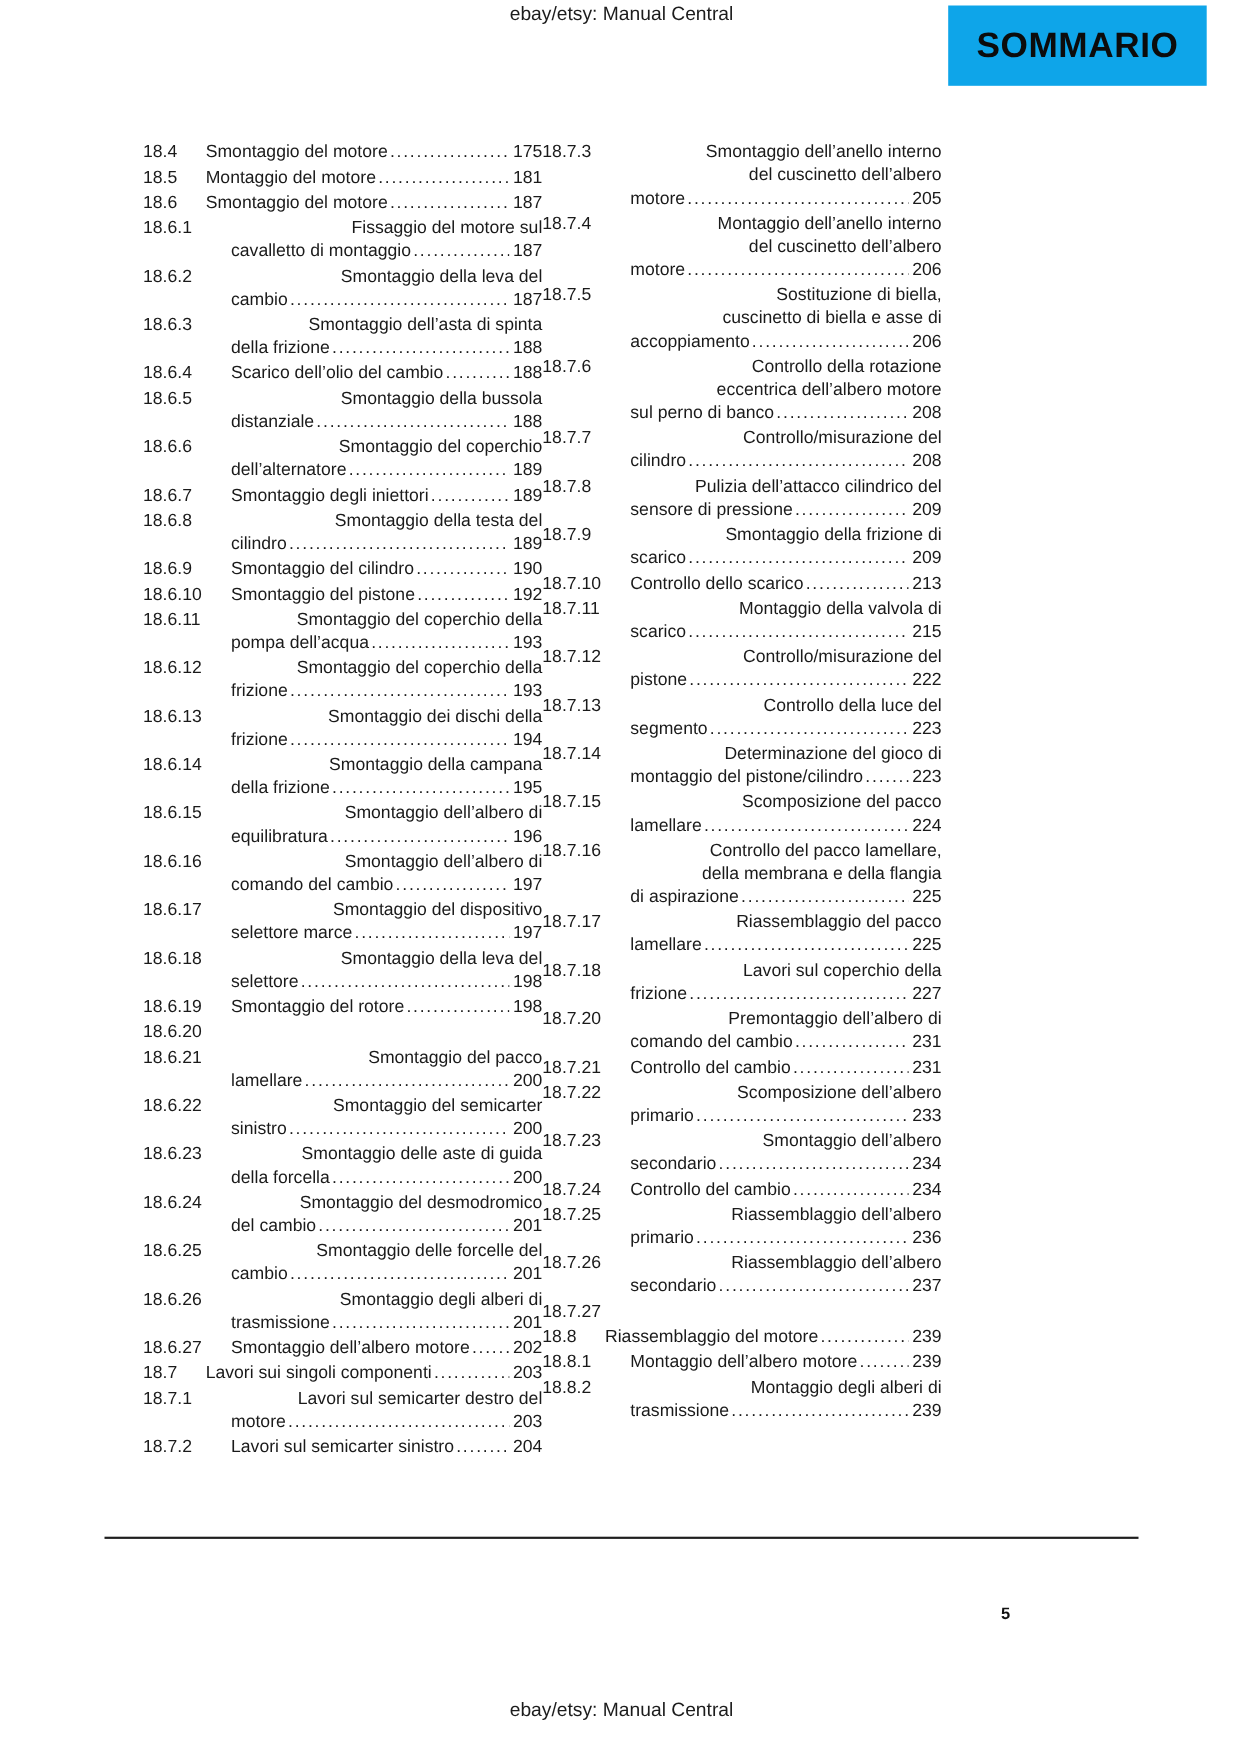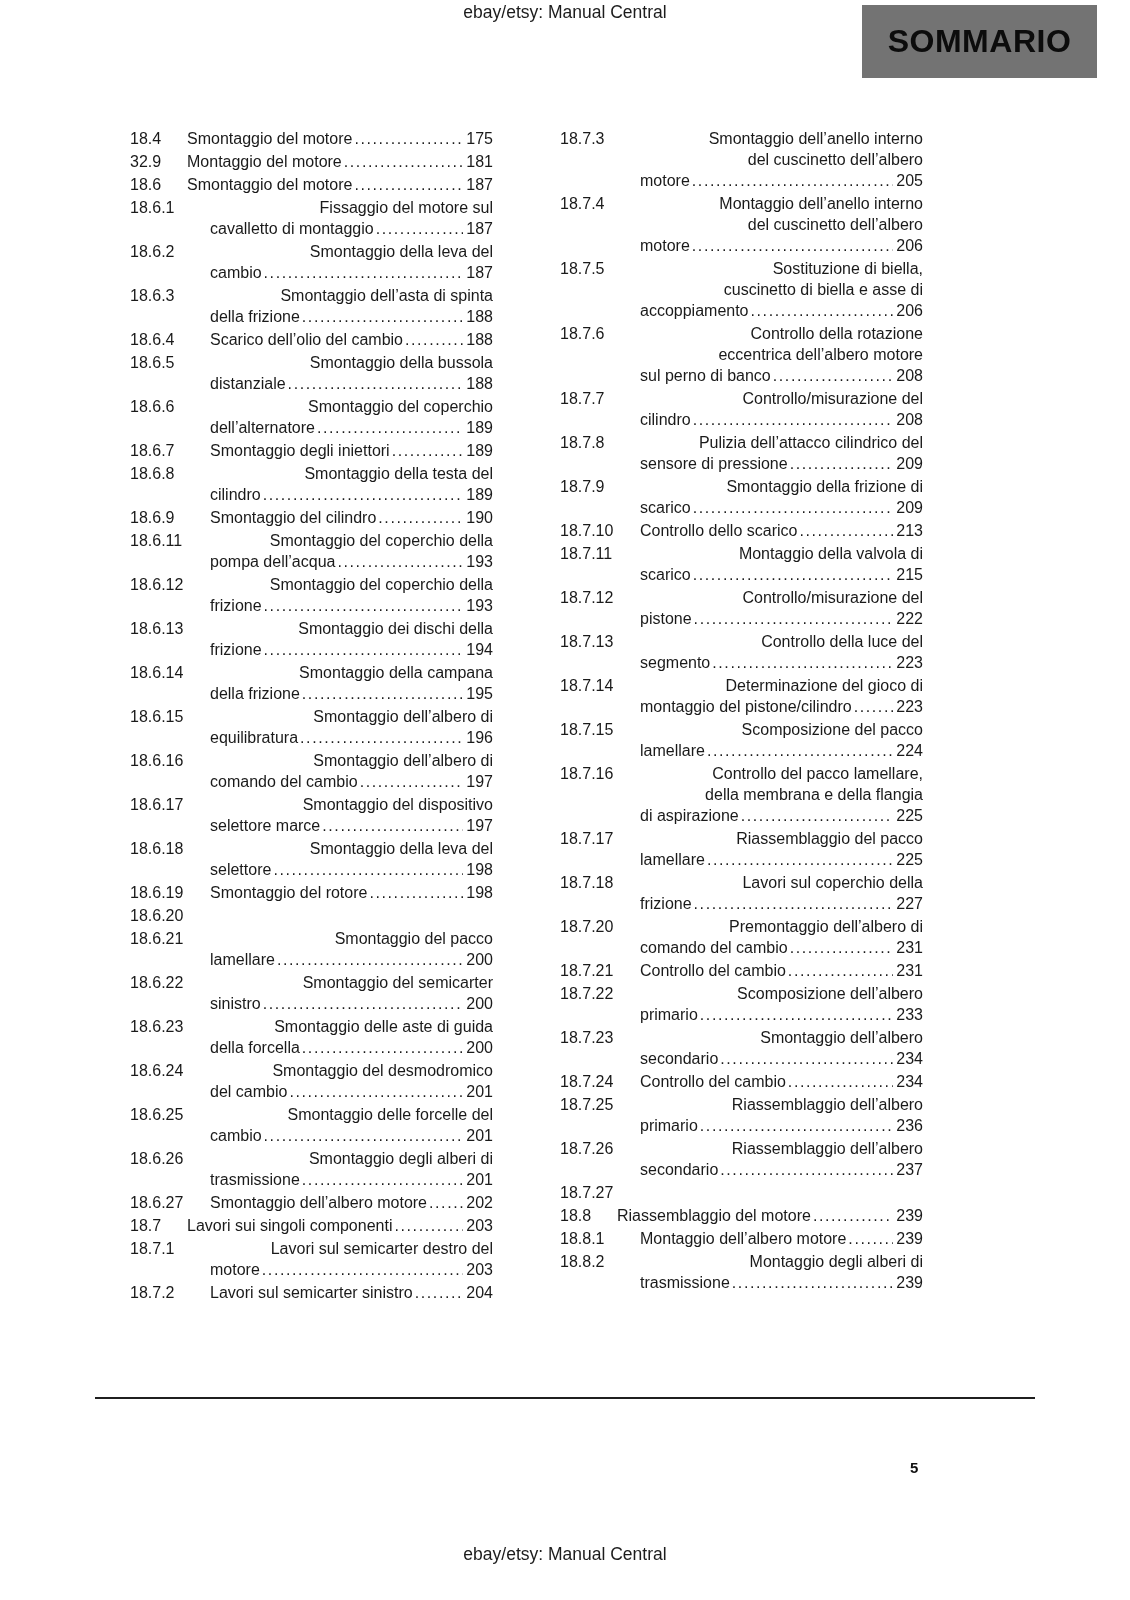--- a/index.html
+++ b/index.html
@@ -18,37 +18,37 @@
     position: absolute;
     top: 2px; left: 0; width: 100%;
     text-align: center;
     font-size: 17.5px;
     color: #1c1c1c;
   }
   .title-box {
     position: absolute;
     top: 5px; left: 862px;
     width: 235px; height: 73px;
-    background: #737373;
+    background: #0ea5e9;
     display: flex; align-items: center; justify-content: center;
   }
   .title-box .title-text {
     font-size: 32px;
     font-weight: 700;
     color: #0c0c0c;
     letter-spacing: 0.5px;
   }
   .toc {
     position: absolute;
     left: 130px; top: 128px;
     width: 793px;
     display: flex;
   }
   .toc-col { width: 363px; }
-  .toc-col + .toc-col { margin-left: 67px; }
+  .toc-col + .toc-col { }
   .toc-entry {
     display: flex;
     margin-bottom: 2px;
     font-size: 16px;
     line-height: 21px;
   }
   .toc-entry .toc-num { flex: 0 0 80px; }
   .toc-entry.lvl1 .toc-num { flex: 0 0 57px; }
   .toc-body { flex: 1; min-width: 0; display: block; }
   .toc-line { display: block; white-space: nowrap; text-align: right; }
@@ -104,21 +104,21 @@
           <span class="toc-num">18.4</span>
           <span class="toc-body">
             <span class="toc-lastline">
               <span class="toc-frag">Smontaggio del motore</span>
               <span class="toc-dots"></span>
               <span class="toc-page">175</span>
             </span>
           </span>
         </div>
         <div class="toc-entry lvl1">
-          <span class="toc-num">32.9</span>
+          <span class="toc-num">18.5</span>
           <span class="toc-body">
             <span class="toc-lastline">
               <span class="toc-frag">Montaggio del motore</span>
               <span class="toc-dots"></span>
               <span class="toc-page">181</span>
             </span>
           </span>
         </div>
         <div class="toc-entry lvl1">
           <span class="toc-num">18.6</span>
@@ -220,20 +220,30 @@
           <span class="toc-num">18.6.9</span>
           <span class="toc-body">
             <span class="toc-lastline">
               <span class="toc-frag">Smontaggio del cilindro</span>
               <span class="toc-dots"></span>
               <span class="toc-page">190</span>
             </span>
           </span>
         </div>
         <div class="toc-entry lvl2">
+          <span class="toc-num">18.6.10</span>
+          <span class="toc-body">
+            <span class="toc-lastline">
+              <span class="toc-frag">Smontaggio del pistone</span>
+              <span class="toc-dots"></span>
+              <span class="toc-page">192</span>
+            </span>
+          </span>
+        </div>
+        <div class="toc-entry lvl2">
           <span class="toc-num">18.6.11</span>
           <span class="toc-body">
             <span class="toc-line">Smontaggio del coperchio della</span>
             <span class="toc-lastline">
               <span class="toc-frag">pompa dell’acqua</span>
               <span class="toc-dots"></span>
               <span class="toc-page">193</span>
             </span>
           </span>
         </div>

